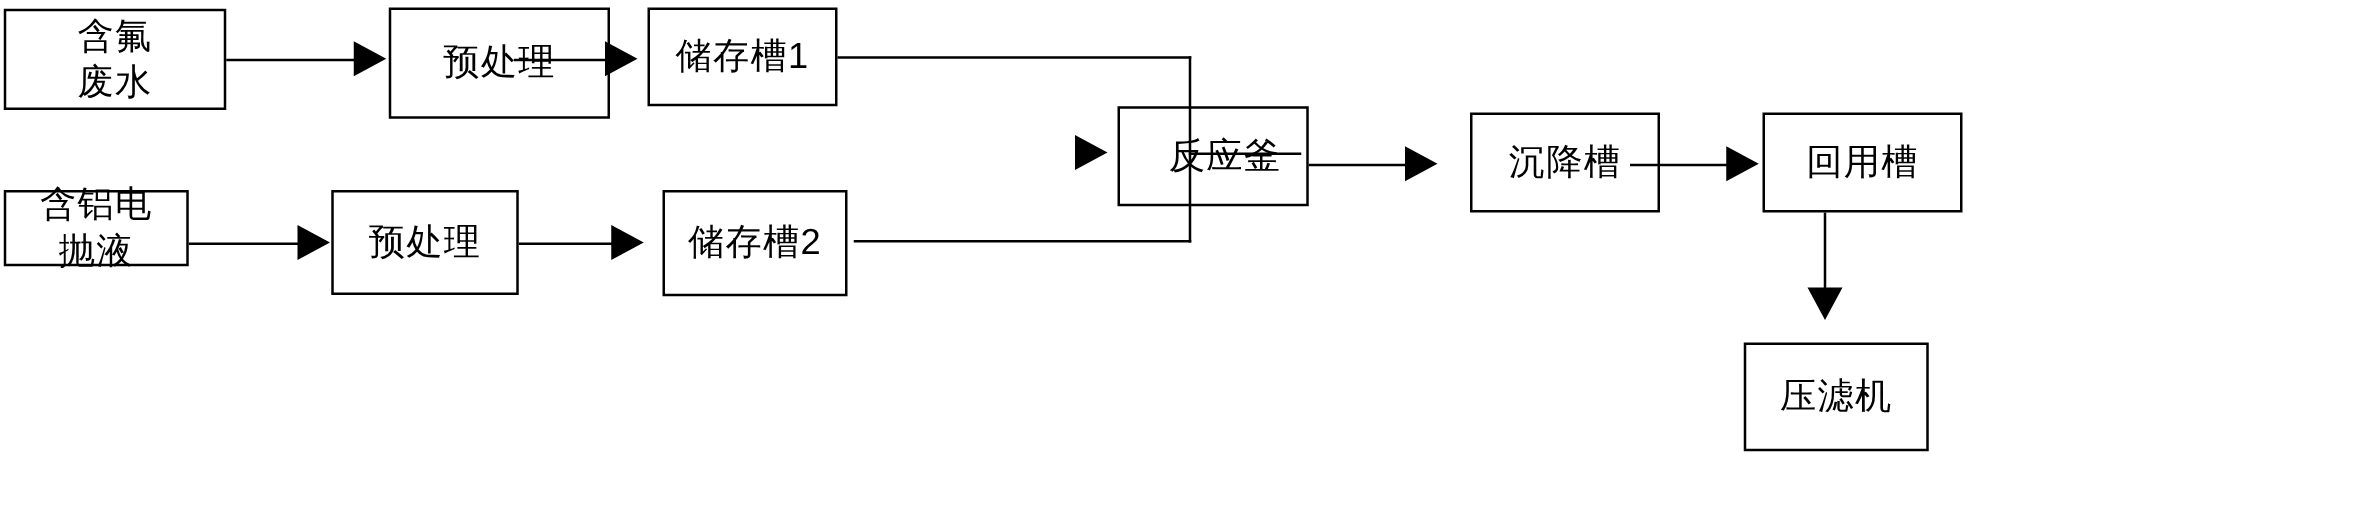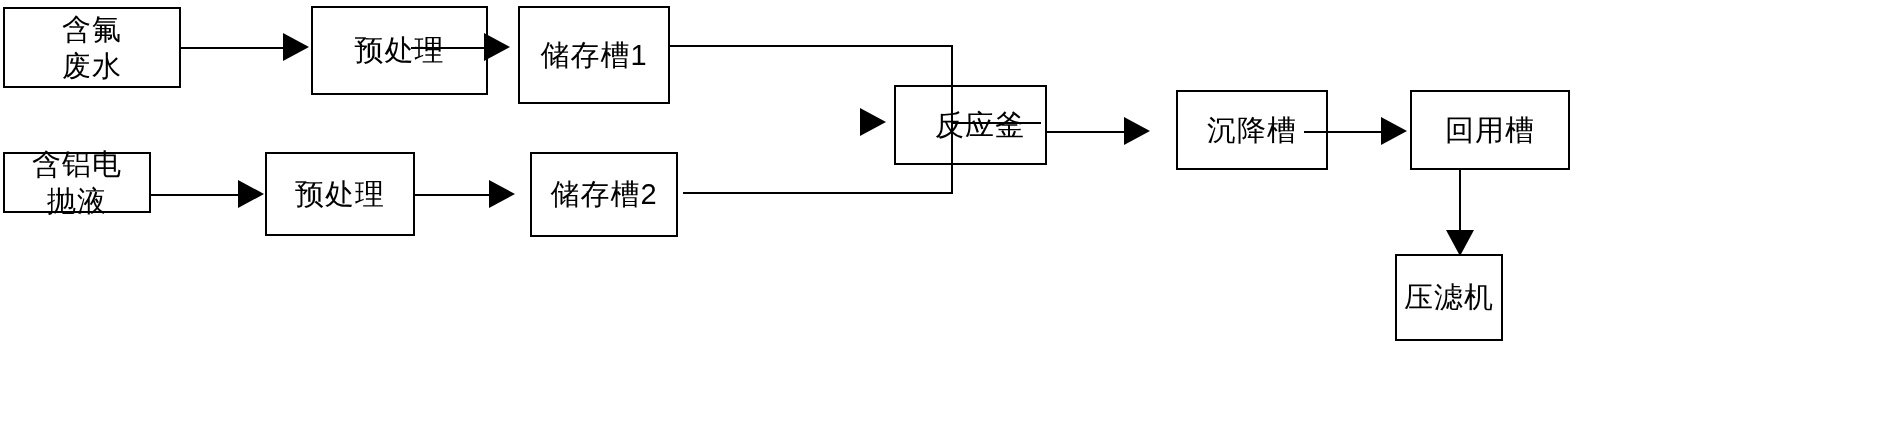--- a/index.html
+++ b/index.html
@@ -60,36 +60,36 @@
 </head>
 <body>
 
 <div id="canvas">
 
   <div class="node" style="left:3px; top:7px; width:178px; height:81px;">含氟
 废水</div>
 
   <div class="node" style="left:311px; top:6px; width:177px; height:89px;">预处理</div>
 
-  <div class="node" style="left:518px; top:6px; width:152px; height:98px;text-align:right;">储存槽1</div>
+  <div class="node" style="left:518px; top:6px; width:152px; height:79px;text-align:right;">储存槽1</div>
 
   <div class="node" style="left:3px; top:152px; width:148px; height:61px;">含铝电
 抛液</div>
 
   <div class="node" style="left:265px; top:152px; width:150px; height:84px;">预处理</div>
 
   <div class="node" style="left:530px; top:152px; width:148px; height:85px;">储存槽2</div>
 
   <div class="node" style="left:894px; top:85px; width:153px; height:80px;padding-left:19px;">反应釜</div>
 
   <div class="node" style="left:1176px; top:90px; width:152px; height:80px;">沉降槽</div>
 
   <div class="node" style="left:1410px; top:90px; width:160px; height:80px;">回用槽</div>
 
-  <div class="node" style="left:1395px; top:254px; width:108px; height:87px;">压滤机</div>
+  <div class="node" style="left:1395px; top:274px; width:148px; height:87px;">压滤机</div>
 
   <div class="edge-h" style="left:181px; top:47px; width:105px;"></div>
   <div class="arrow-r" style="left:283px; top:33px;"></div>
 
   <div class="edge-h" style="left:488px; top:47px; width:2px;"></div>
   <div class="edge-h" style="left:411px; top:47px; width:75px;"></div>
   <div class="arrow-r" style="left:484px; top:33px;"></div>
 
   <div class="edge-h" style="left:151px; top:194px; width:90px;"></div>
   <div class="arrow-r" style="left:238px; top:180px;"></div>

